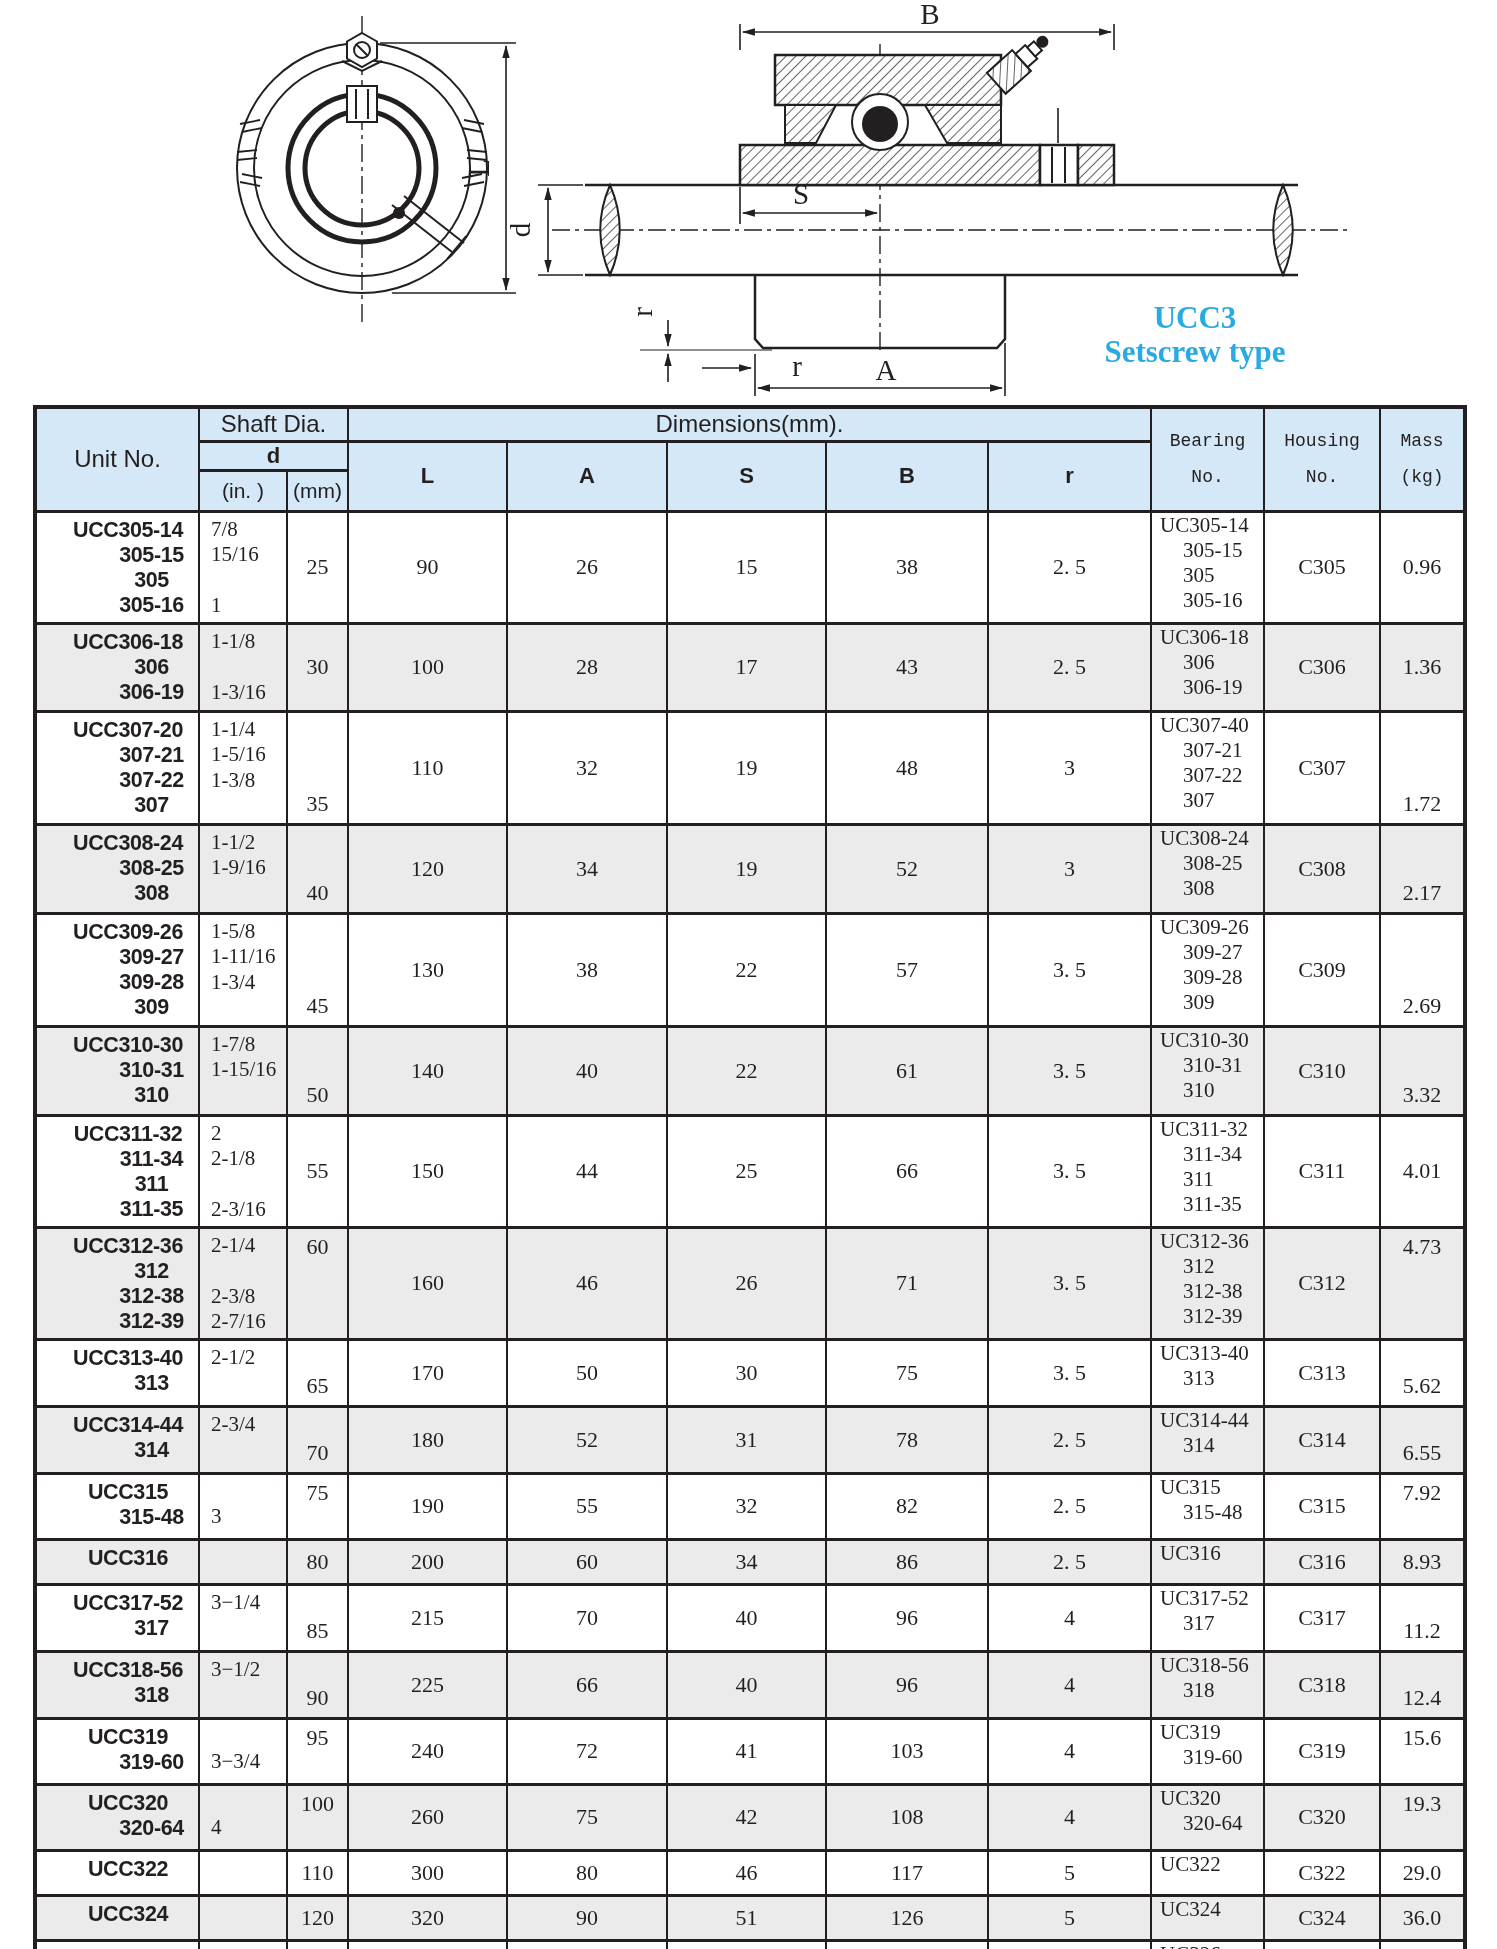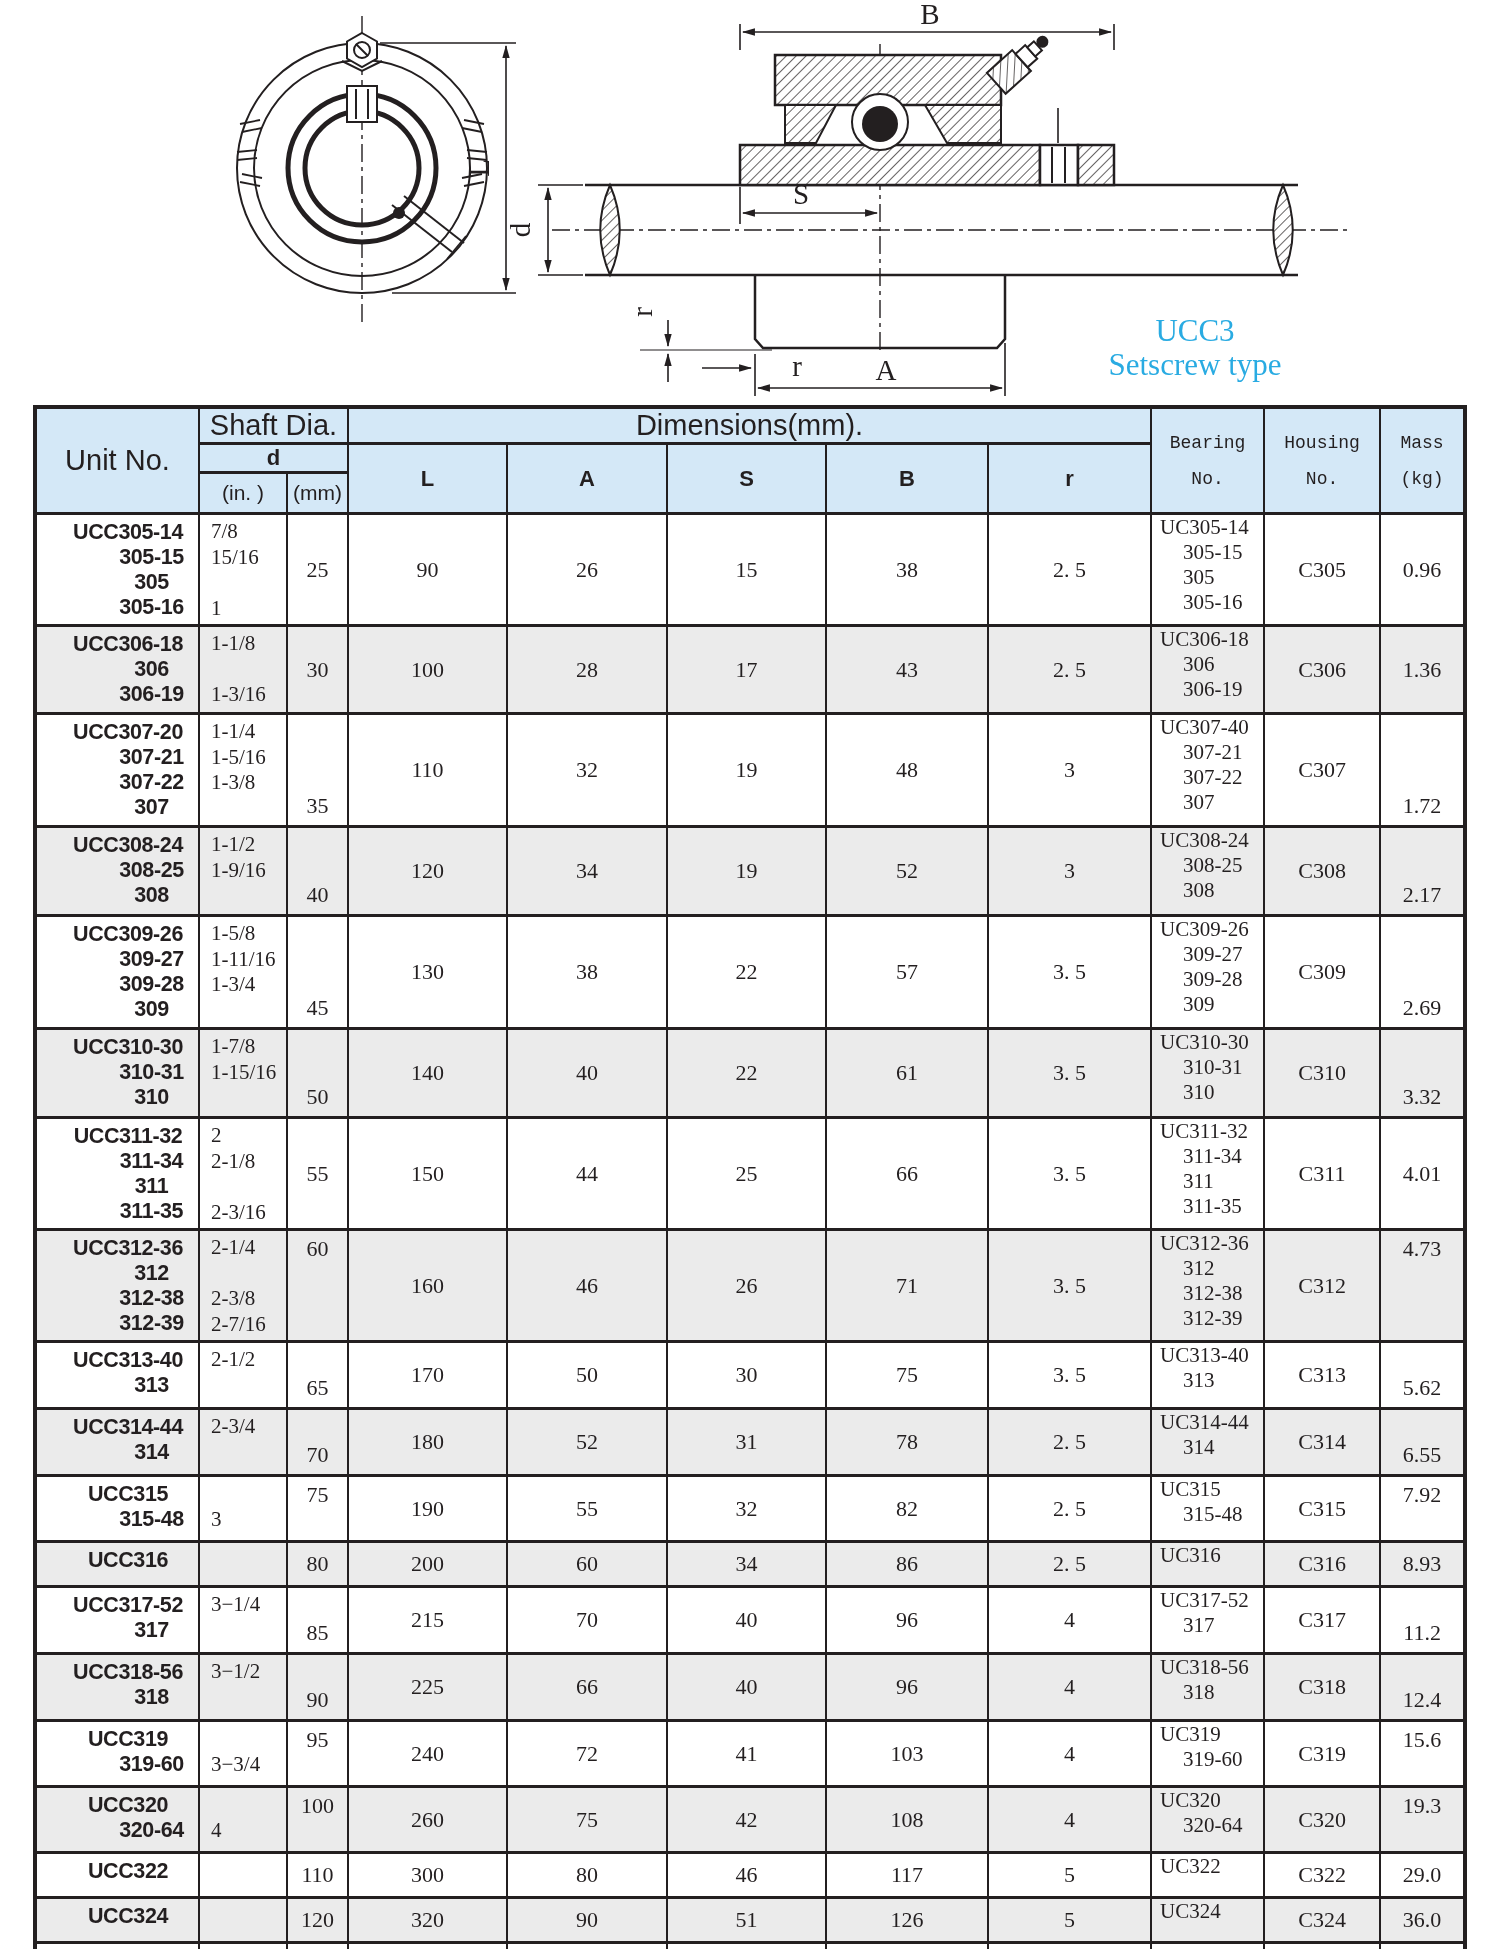--- a/index.html
+++ b/index.html
@@ -7,30 +7,30 @@
     width:1497px;height:1949px;position:relative;background:#ffffff;
     font-family:"Liberation Sans",sans-serif;color:#231f20;overflow:hidden;
   }
   .drawings{position:absolute;top:0;left:0;}
   .dimtxt{
     font-family:"Liberation Serif",serif;font-size:29px;fill:#231f20;
     stroke:none;text-anchor:middle;
   }
   .cl{stroke-dasharray:18 5 4 5;stroke-width:1.4;}
   .callout{
-    position:absolute;top:314px;left:1030px;width:330px;text-align:center;
-    font-family:"Liberation Serif",serif;font-size:31px;line-height:34px;
+    position:absolute;top:301px;left:1030px;width:330px;text-align:center;
+    font-family:"Liberation Serif",serif;font-size:31px;line-height:34px;font-weight:bold;
   }
   .tblwrap{position:absolute;top:405px;left:33px;}
   table{border-collapse:collapse;table-layout:fixed;width:1430px;border:4px solid #231f20;}
   th,td{
     border:2px solid #231f20;border-top-width:3px;border-bottom-width:3px;
     padding:0;overflow:hidden;
   }
-  thead th{background:#d4e8f7;font-weight:normal;font-size:29px;}
+  thead th{background:#d4e8f7;font-weight:normal;font-size:24px;}
   .hr1{height:34px;}
   .hr2{height:26px;}
   .hr2 th{font-weight:bold;font-size:22px;}
   .hr3{height:41px;}
   .hr3 th{font-size:21px;}
   th.pre{white-space:pre-line;font-size:18px;line-height:36px;font-family:Liberation Mono, monospace;}
   tr.shaded td{background:#ebebeb;}
   tr.h4>td{height:104px;}
   tr.h3>td{height:80px;}
   tr.h2>td{height:58px;}

